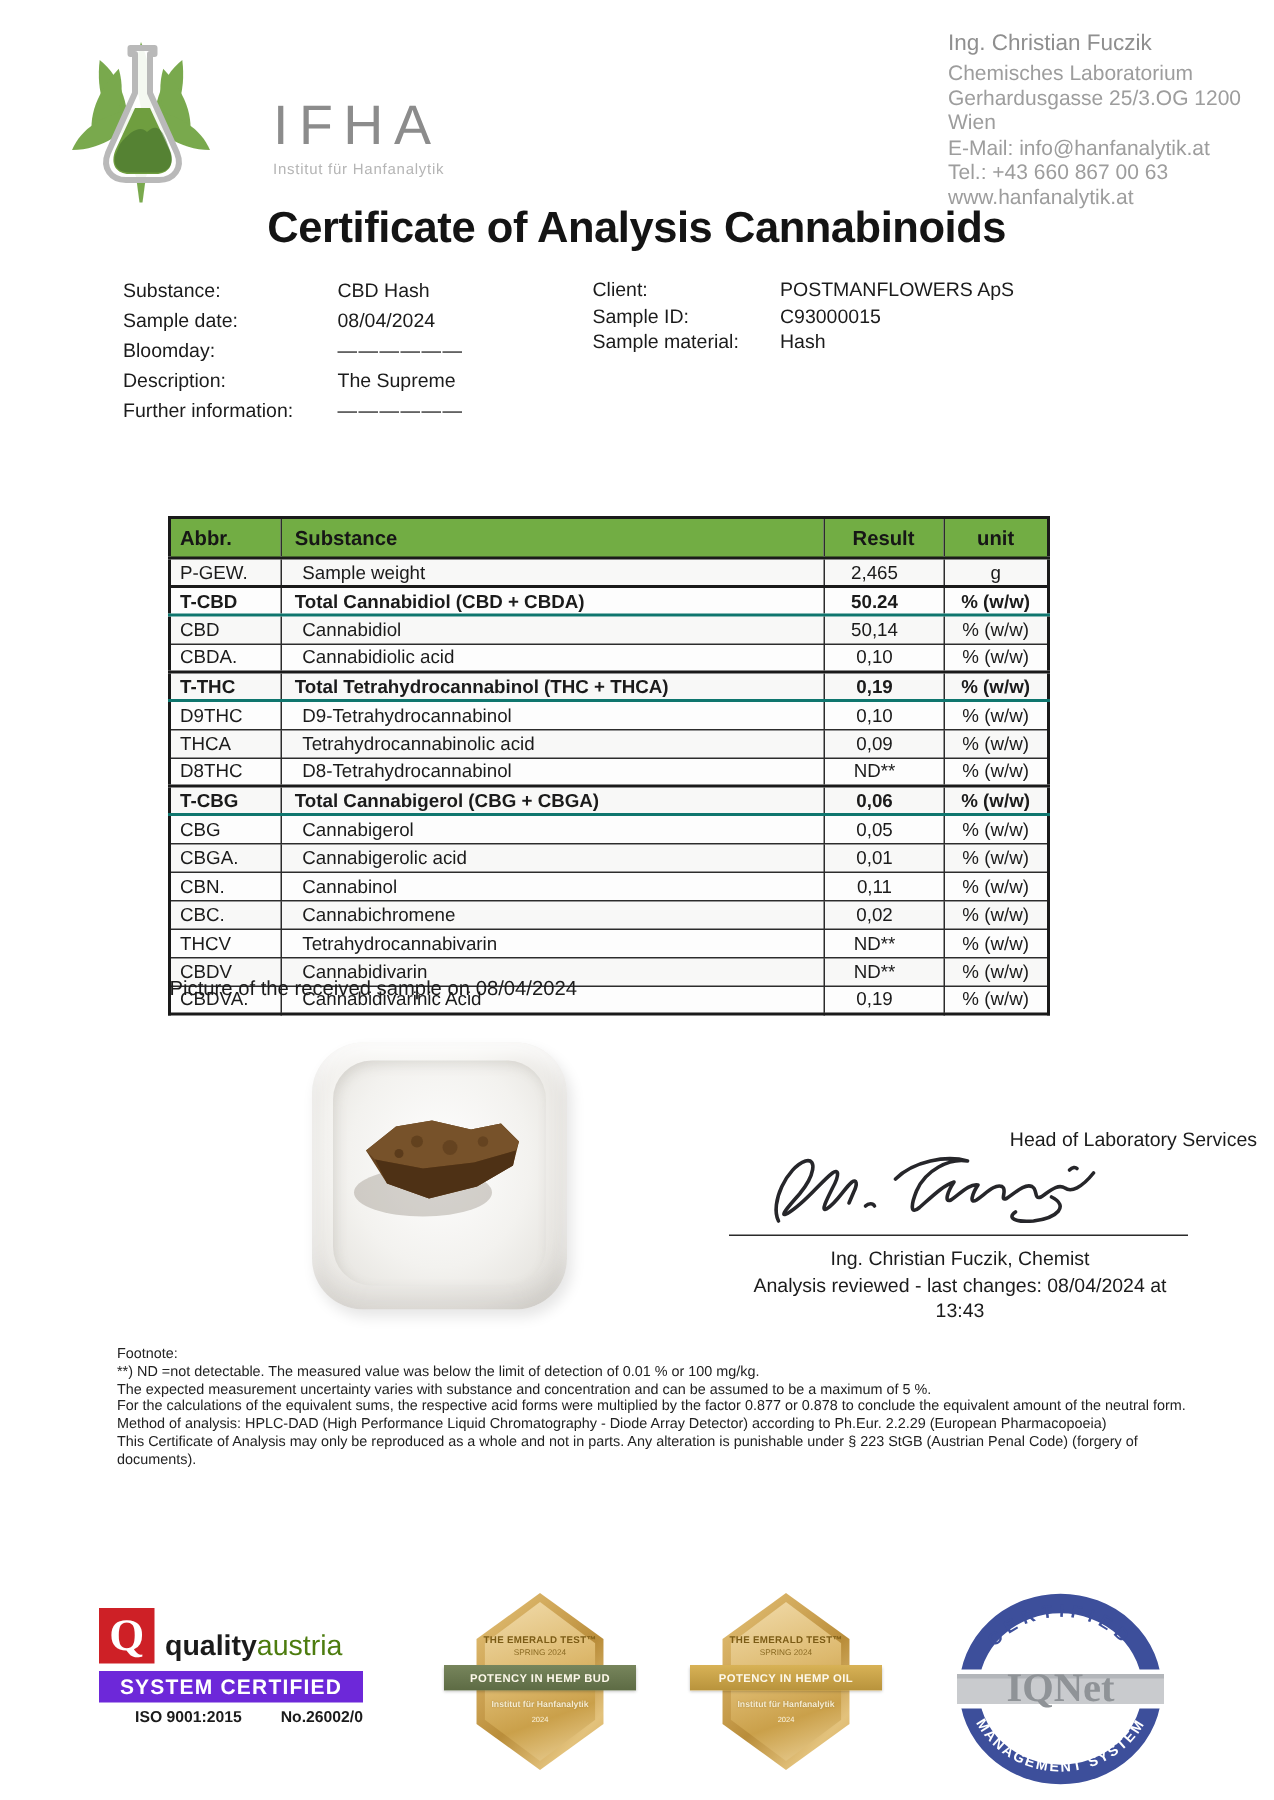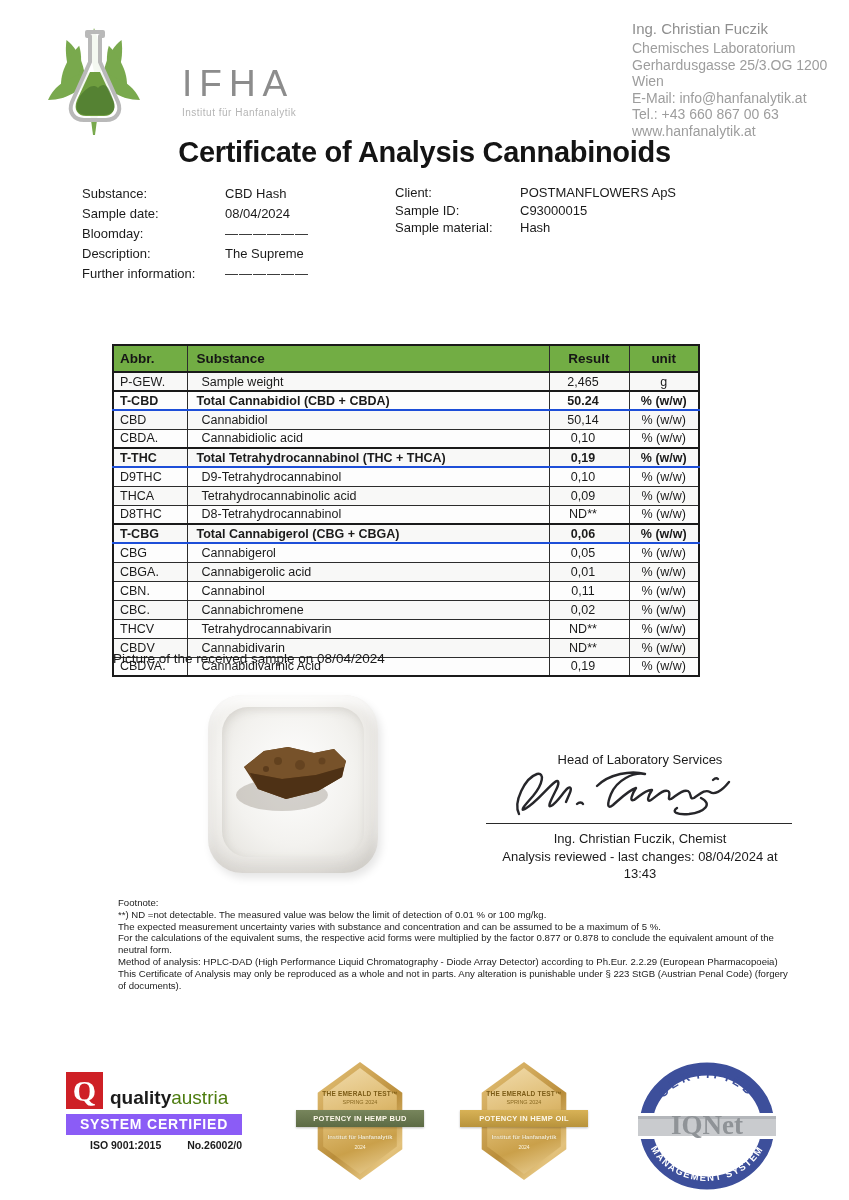--- a/index.html
+++ b/index.html
@@ -34,57 +34,57 @@
   .coa-table thead th { background:#72ad44; color:#161616; font-weight:600;
                         height:27px; font-size:13.5px; border-bottom:2px solid #1a1a1a; }
   .coa-table thead th.h-abbr { text-align:left; padding-left:6px; }
   .coa-table thead th.h-sub  { text-align:left; padding-left:9px; }
   .coa-table tbody td { height:19px; background:#fdfdfd; }
   .coa-table tbody tr:nth-child(odd) td { background:#f8f8f7; }
   .c-abbr { padding-left:6px; }
   .c-sub  { padding-left:14px; }
   .c-res  { text-align:center; padding-right:12px; }
   .c-unit { text-align:center; }
-  tr.bold-row td { font-weight:bold; border-top:2px solid #1a1a1a; border-bottom:2px solid #1d4ed8; }
+  tr.bold-row td { font-weight:bold; border-top:2px solid #1a1a1a; border-bottom:2px solid #0f766e; }
   tr.bold-row .c-sub { padding-left:9px; }
   .pic-caption { position:absolute; left:113px; top:651px; font-size:13.5px; color:#1b1b1b; }
 
   
   .photo { position:absolute; left:208px; top:695px; width:170px; height:178px; }
   .dish { position:absolute; inset:0; border-radius:34px;
           background:radial-gradient(ellipse at 42% 38%, #fcfbfa 0%, #f5f4f1 45%, #e9e7e3 75%, #d9d7d2 96%);
           box-shadow:inset 0 -10px 16px rgba(90,85,75,.12), inset 0 8px 10px rgba(255,255,255,.8), 3px 5px 9px rgba(0,0,0,.10); }
   .dish-inner { position:absolute; left:14px; top:12px; right:14px; bottom:16px; border-radius:26px;
           background:radial-gradient(ellipse at 50% 45%, #fefefe 0%, #f3f2ef 60%, #e4e2dd 100%);
           box-shadow:inset 2px 3px 8px rgba(120,115,105,.18); }
   .hash-svg { position:absolute; left:22px; top:42px; }
 
   
-  .sig-role { position:absolute; left:470px; top:752px; width:340px; text-align:center; font-size:13px; }
+  .sig-role { position:absolute; left:498px; top:752px; width:340px; text-align:right; font-size:13px; }
   .sig-svg  { position:absolute; left:505px; top:762px; }
   .sig-line { position:absolute; left:486px; top:823px; width:306px; border-top:1.6px solid #2a2a2a; }
   .sig-name { position:absolute; left:470px; top:831px; width:340px; text-align:center; font-size:13px; }
   .sig-reviewed { position:absolute; left:448px; top:849px; width:384px; text-align:center; font-size:13px; }
   .sig-time { position:absolute; left:470px; top:866px; width:340px; text-align:center; font-size:13px; }
 
   
   .footnote { position:absolute; left:78px; top:897px; width:718px; }
-  .foot-line { font-size:9.6px; line-height:11.8px; color:#222;margin-left:40px; }
+  .foot-line { font-size:9.6px; line-height:11.8px; color:#222; }
 
   
   .badges { position:absolute; left:0; top:1058px; width:849px; height:142px; }
 
   .qa { position:absolute; left:66px; top:14px; width:176px; }
   .qa-top { display:flex; align-items:flex-end; }
   .qa-q { width:37px; height:37px; background:#ce2026; color:#fff; font-weight:bold;
           font-size:30px; text-align:center; line-height:37px; font-family:"Liberation Serif", serif; }
   .qa-brand { margin-left:7px; font-size:19px; line-height:22px; }
   .qa-brand b { color:#1b1b1b; font-weight:bold; }
   .qa-brand span { color:#4d7c0f; }
-  .qa-banner { margin-top:5px; background:#8b5cf6; color:#fff; font-weight:bold;
+  .qa-banner { margin-top:5px; background:#6d28d9; color:#fff; font-weight:bold;
                font-size:14px; letter-spacing:.8px; text-align:center; padding:2px 0 3px; }
   .qa-bottom { display:flex; justify-content:space-between; font-size:10.5px; font-weight:bold; margin-top:4px;padding-left:24px; }
 
   .emerald { position:absolute; top:0; width:136px; height:140px; }
   .em-bud { left:292px; } .em-oil { left:456px; }
   .hex { position:absolute; left:22px; top:4px; width:92px; height:118px;
          clip-path:polygon(50% 0,96% 26%,96% 74%,50% 100%,4% 74%,4% 26%);
          background:linear-gradient(135deg,#e7c57c 0%,#caa050 38%,#b98d3a 55%,#e3c27c 80%,#d4ab58 100%); }
   .hex-inner { position:absolute; left:28px; top:10px; width:80px; height:106px;
          clip-path:polygon(50% 0,96% 26%,96% 74%,50% 100%,4% 74%,4% 26%);

